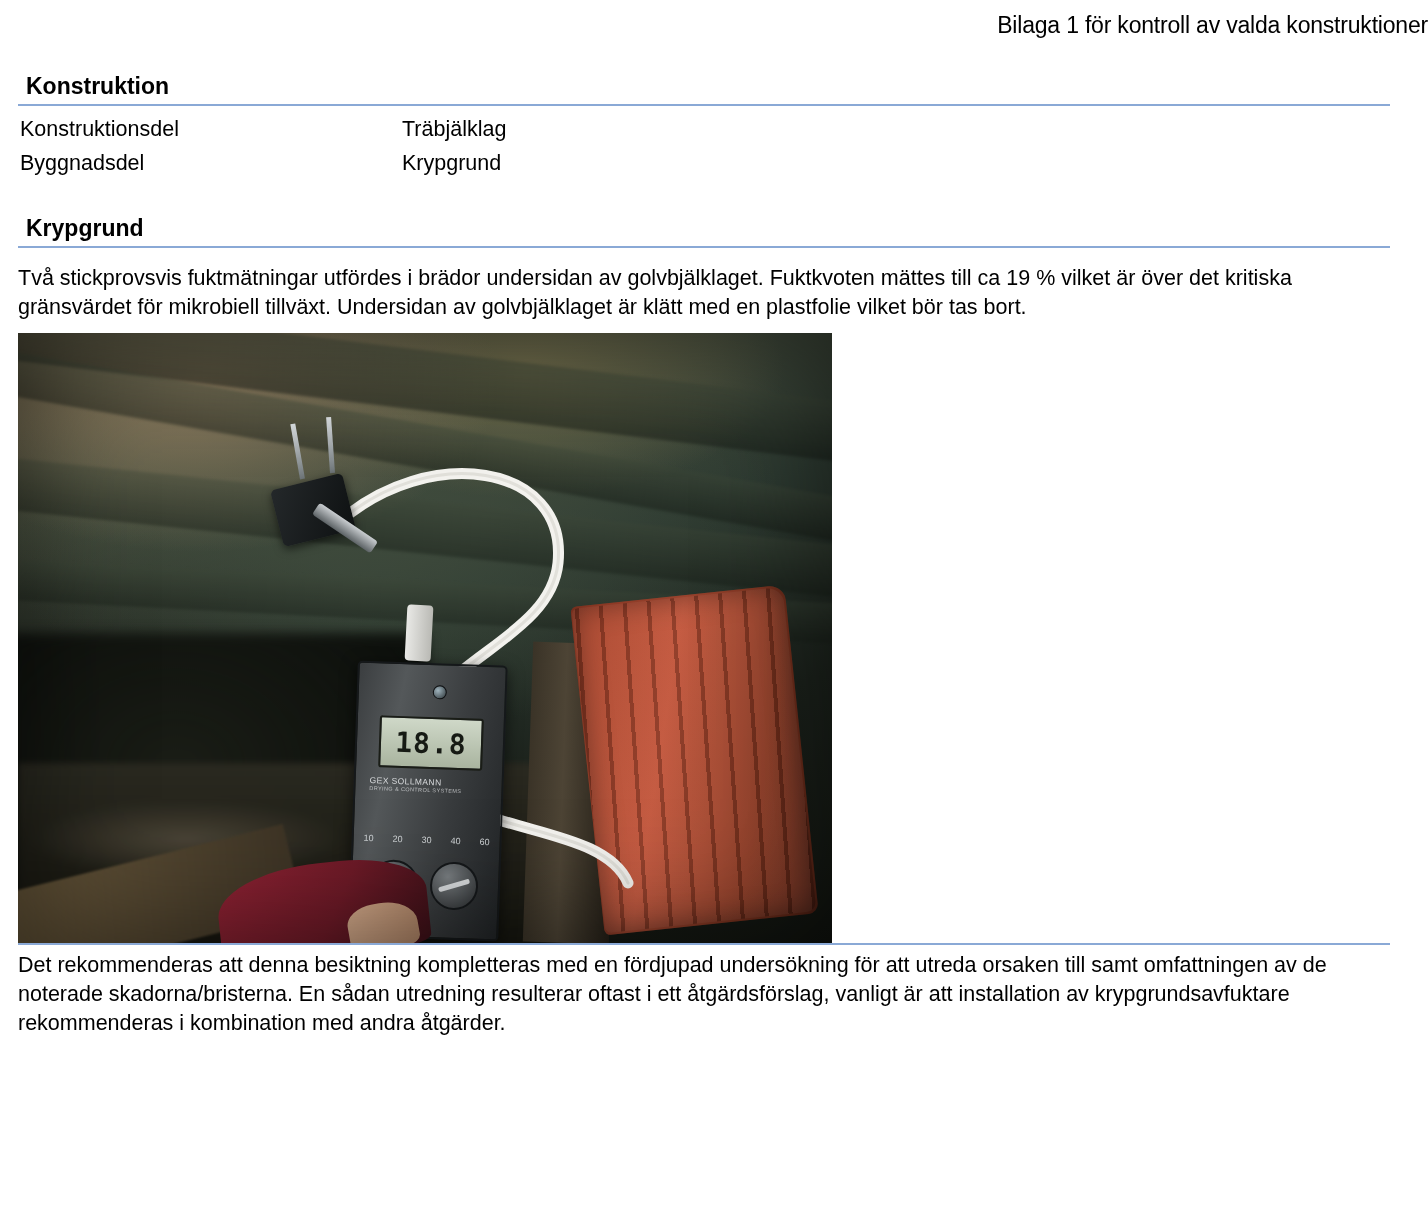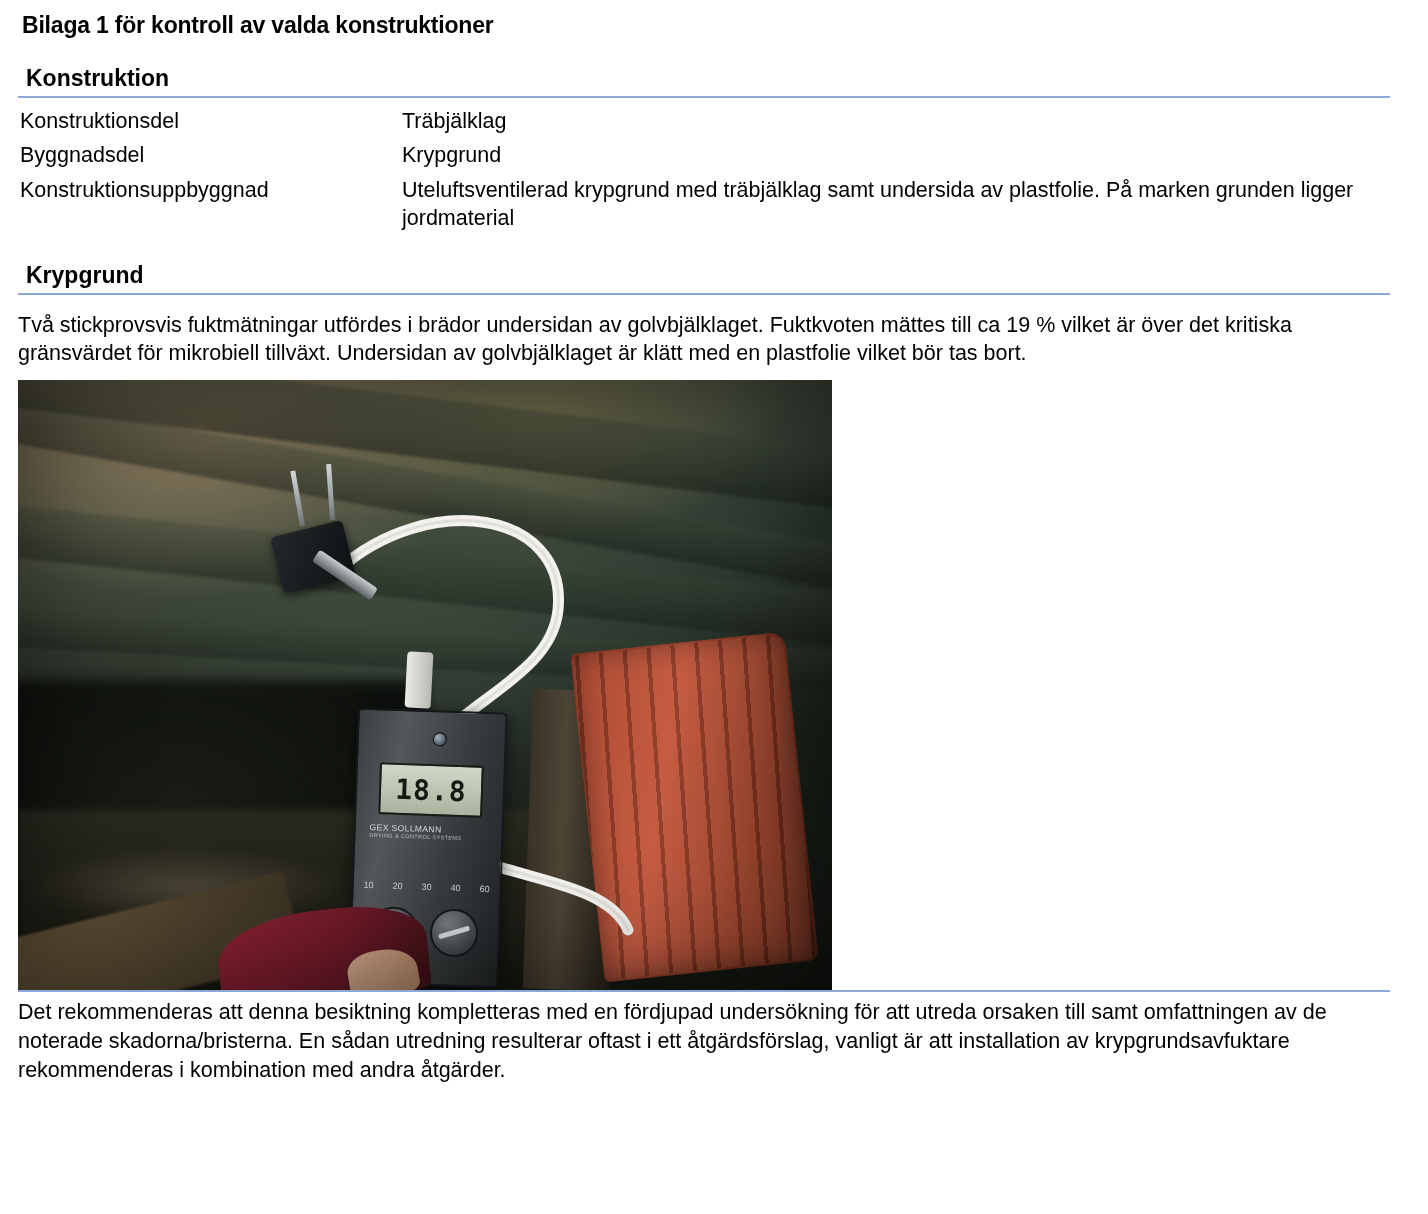--- a/index.html
+++ b/index.html
@@ -16,28 +16,29 @@
   }
   .page {
     position: relative;
     width: 1428px;
     height: 1214px;
     padding: 0;
     box-sizing: border-box;
   }
   .doc-title {
     font-size: 23px;
-    font-weight: bold;
+    font-weight: normal;
     margin: 12px 0 0 22px;
     letter-spacing: -0.2px;
+    text-align: right;
   }
   .section-head {
     font-size: 23px;
     font-weight: bold;
-    margin: 26px 0 0 26px;
+    margin: 34px 0 0 26px;
     padding-bottom: 4px;
   }
   .rule {
     height: 2px;
     background: #8aa9d6;
     margin: 0 38px 0 18px;
   }
   table.kv {
     border-collapse: collapse;
     margin: 6px 0 0 20px;
@@ -272,24 +273,20 @@
 
   <table class="kv">
     <tbody>
       <tr>
         <td class="label">Konstruktionsdel</td>
         <td class="value">Träbjälklag</td>
       </tr>
       <tr>
         <td class="label">Byggnadsdel</td>
         <td class="value">Krypgrund</td>
-      </tr>
-      <tr>
-        <td class="label">Konstruktionsuppbyggnad</td>
-        <td class="value">Uteluftsventilerad krypgrund med träbjälklag samt undersida av plastfolie. På marken  grunden ligger jordmaterial</td>
       </tr>
     </tbody>
   </table>
 
   <div class="section-head">Krypgrund</div>
   <div class="rule"></div>
 
   <div class="para tight">Två stickprovsvis fuktmätningar utfördes i brädor undersidan av golvbjälklaget. Fuktkvoten mättes till ca 19 % vilket är över det kritiska gränsvärdet för mikrobiell tillväxt. Undersidan av golvbjälklaget är klätt med en plastfolie vilket bör tas bort.</div>
 
   <div class="photo-wrap">

